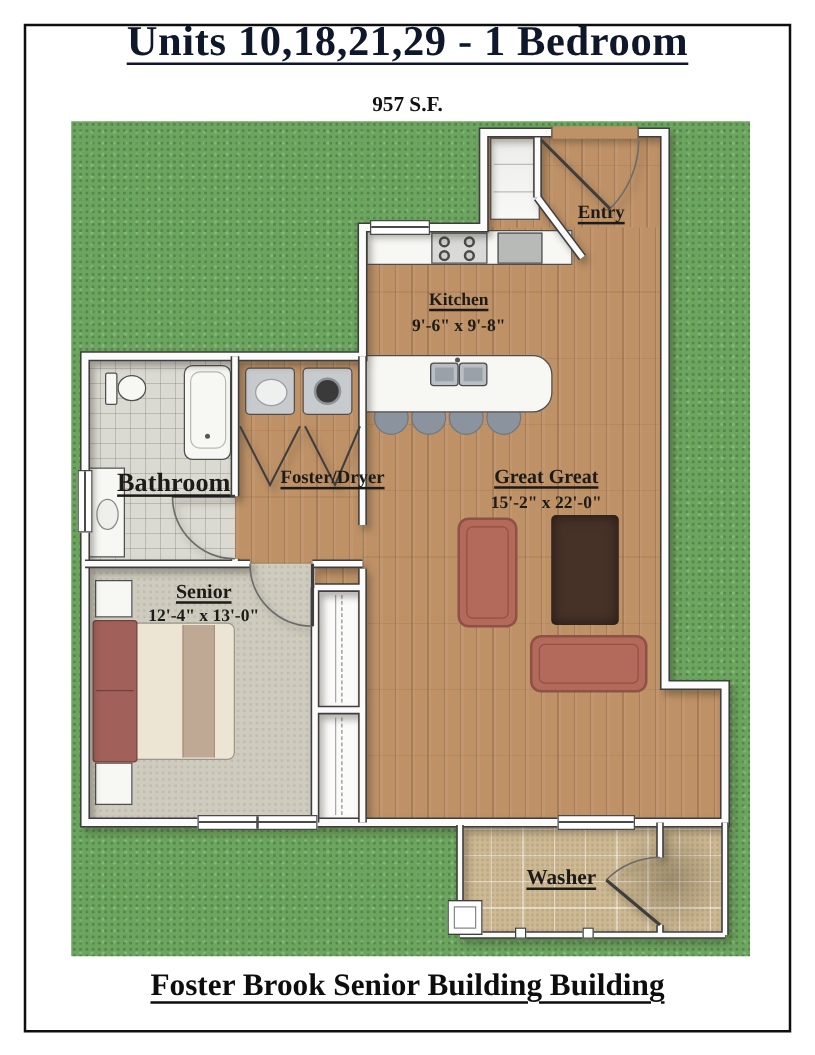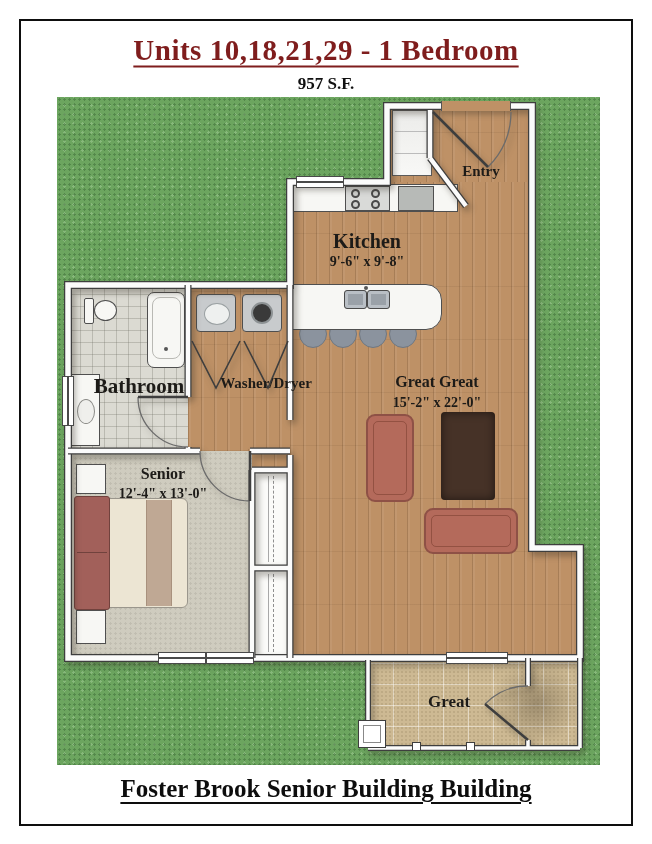--- a/index.html
+++ b/index.html
@@ -1,20 +1,20 @@
 <!DOCTYPE html>
 <html><head>
 <meta charset="utf-8">
 <style>
   html,body{margin:0;padding:0;}
   body{width:652px;height:844px;position:relative;background:#ffffff;overflow:hidden;
        font-family:"Liberation Serif","DejaVu Serif",serif;}
   .frame{position:absolute;left:19px;top:19px;width:610px;height:803px;border:2px solid #0e0e0e;}
-  .title{position:absolute;left:326px;top:50px;transform:translate(-50%,-50%);
-         font-size:29px;font-weight:bold;color:#7f1d1d;white-space:nowrap;letter-spacing:.5px;
+  .title{position:absolute;left:326px;top:34px;transform:translate(-50%,-50%);
+         font-size:34px;font-weight:bold;color:#0f172a;white-space:nowrap;letter-spacing:.5px;
          text-decoration:underline;text-decoration-thickness:2px;text-underline-offset:6px;}
   .subtitle{position:absolute;left:326px;top:84px;transform:translate(-50%,-50%);
          font-size:17px;font-weight:bold;color:#111;white-space:nowrap;text-align:right;}
   .footer{position:absolute;left:326px;top:789px;transform:translate(-50%,-50%);
          font-size:25px;font-weight:bold;color:#0d0d0d;white-space:nowrap;
          text-decoration:underline;text-decoration-thickness:2px;text-underline-offset:5px;}
   .grass{position:absolute;left:57px;top:97px;width:543px;height:668px;
          background-color:#6CA55F;
          background-image:radial-gradient(rgba(20,60,20,.28) 1px,transparent 1.4px),
                           radial-gradient(rgba(235,255,225,.22) 1px,transparent 1.4px);
@@ -37,21 +37,21 @@
   .white-box{background:#F7F7F4;border:1px solid #4F4F4F;}
   .walls{position:absolute;left:0;top:0;z-index:4;pointer-events:none;
          filter:drop-shadow(3px 4px 3px rgba(50,45,35,.38));}
   .over{position:absolute;z-index:5;box-sizing:border-box;}
   .win-h{background:#fff;border:1px solid #4A4A4A;
          background-image:linear-gradient(180deg,transparent 42%,#4A4A4A 42%,#4A4A4A 58%,transparent 58%);}
   .win-v{background:#fff;border:1px solid #4A4A4A;
          background-image:linear-gradient(90deg,transparent 42%,#4A4A4A 42%,#4A4A4A 58%,transparent 58%);}
   .label{position:absolute;transform:translate(-50%,-50%);z-index:6;font-weight:bold;color:#1D1B18;
          white-space:nowrap;text-align:center;}
-  .ul{text-decoration-thickness:1.5px;text-underline-offset:3px;}
+  .ul{text-decoration:underline;text-decoration-thickness:1.5px;text-underline-offset:3px;}
   .sofa{background:#B46A5B;border:2px solid #8E5146;border-radius:9px;}
   .seat{position:absolute;inset:5px;border:1px solid rgba(120,60,45,.55);border-radius:5px;}
   .burner{position:absolute;width:9px;height:9px;border-radius:50%;border:2px solid #4A4A4A;background:#cfd0ce;box-sizing:border-box;}
   .sink{position:absolute;width:21px;height:17px;background:#9aa1a8;border:1px solid #4a4a4a;border-radius:3px;
         box-shadow:inset 0 0 0 3px #b9bfc5;}
   .stool{position:absolute;width:26px;height:26px;border-radius:50%;background:#8b939e;border:1px solid #6f7780;z-index:2;}
   .rod{position:absolute;width:4px;border-left:1px solid #a8a8a8;border-right:1px dashed #8f8f8f;z-index:3;}
   .post{background:#fff;border:1.5px solid #3E3E3E;}
 </style>
 </head>
@@ -163,21 +163,21 @@
 <div class="over win-v" style="left:62px;top:376px;width:12px;height:50px"></div>
 <div class="over win-h" style="left:158px;top:652px;width:96px;height:12px">
   <div style="position:absolute;left:46px;top:0;width:2px;height:100%;background:#4A4A4A"></div>
 </div>
 <div class="over win-h" style="left:446px;top:652px;width:62px;height:12px"></div>
 <div class="over post" style="left:358px;top:720px;width:28px;height:28px;box-shadow:inset 0 0 0 4px #fff, inset 0 0 0 5px #888"></div>
 <div class="over post" style="left:412px;top:742px;width:9px;height:9px"></div>
 <div class="over post" style="left:466px;top:742px;width:9px;height:9px"></div>
 
 <div class="label ul" style="left:481px;top:171px;font-size:15px">Entry</div>
-<div class="label ul" style="left:367px;top:241px;font-size:20px">Kitchen</div>
+<div class="label ul" style="left:367px;top:241px;font-size:14px">Kitchen</div>
 <div class="label" style="left:367px;top:262px;font-size:14px">9'-6" x 9'-8"</div>
 <div class="label ul" style="left:139px;top:386px;font-size:21px">Bathroom</div>
-<div class="label ul" style="left:266px;top:383px;font-size:15px">Washer/Dryer</div>
+<div class="label ul" style="left:266px;top:383px;font-size:15px">Foster/Dryer</div>
 <div class="label ul" style="left:437px;top:382px;font-size:16px">Great Great</div>
 <div class="label" style="left:437px;top:403px;font-size:14px">15'-2" x 22'-0"</div>
 <div class="label ul" style="left:163px;top:474px;font-size:16px">Senior</div>
 <div class="label" style="left:163px;top:494px;font-size:14px">12'-4" x 13'-0"</div>
-<div class="label ul" style="left:449px;top:702px;font-size:17px">Great</div>
+<div class="label ul" style="left:449px;top:702px;font-size:17px">Washer</div>
 
 </body></html>

